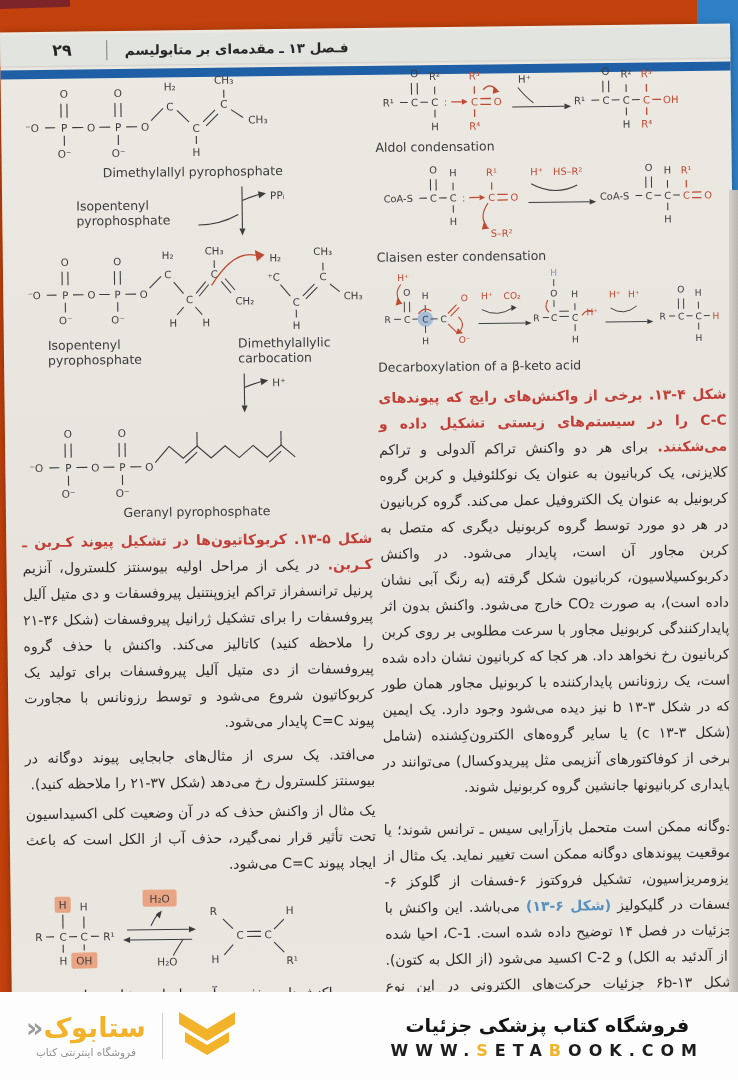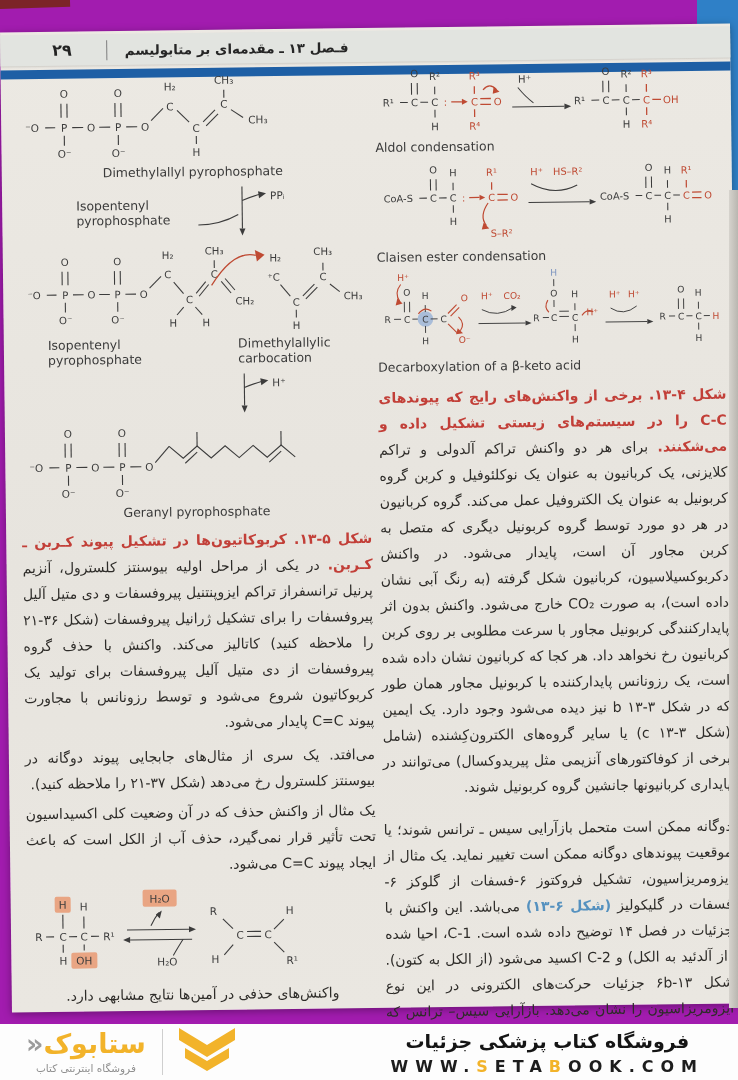--- a/index.html
+++ b/index.html
@@ -1,17 +1,17 @@
 <!DOCTYPE html>
 <html><head>
 <meta charset="utf-8">
 <style>
   html,body{margin:0;padding:0;background:#444;}
   .frame{position:relative;width:738px;height:1080px;overflow:hidden;
-    background:#a21caf;font-family:"DejaVu Sans",sans-serif;}
+    background:#c2410c;font-family:"DejaVu Sans",sans-serif;}
   .corner-maroon{position:absolute;left:-8px;top:-4px;width:78px;height:12px;
     background:#7c2428;transform:rotate(-2deg);}
   .page{position:absolute;left:0;top:28px;right:8px;bottom:72px;
     background:linear-gradient(180deg,#ece9e3,#e7e4de 55%,#eae7e1);
     transform:rotate(-0.7deg);transform-origin:50% 0;
     box-shadow:0 2px 8px rgba(0,0,0,.35);}
   .edge-strip{position:absolute;right:0;top:190px;bottom:72px;width:9px;
     background:linear-gradient(90deg,#d6d3cd,#b9b6b0);}
   .top-stripe{position:absolute;right:0;top:0;width:41px;height:193px;background:#2f80c7;}
   
@@ -42,21 +42,21 @@
   .twolabels{display:flex;font-size:12.5px;color:#3a3a3a;margin:0 0 6px 0;}
   .twolabels span:first-child{margin-left:28px;}
   .twolabels span:last-child{margin-left:58px;}
   
   .fa{direction:rtl;font-size:14px;line-height:26px;color:#2e2c29;
     text-align:justify;text-align-last:right;}
   .seg-red{color:#c23f38;font-weight:bold;}
   .seg-blue{color:#5591bf;font-weight:bold;}
   .fa.note{margin-top:2px;text-align:center;text-align-last:center;}
   
-  .footer{position:absolute;left:0;right:0;bottom:0;height:56px;background:#fdfdfd;
+  .footer{position:absolute;left:0;right:0;bottom:0;height:88px;background:#fdfdfd;
     display:flex;align-items:center;padding:0 26px;box-sizing:border-box;z-index:6;gap:48px;}
   .logo-group{display:flex;align-items:center;}
   .wordmark{display:flex;flex-direction:column;align-items:center;direction:rtl;}
   .wordmark .mark{font-size:27px;font-weight:bold;line-height:28px;}
   .wordmark .tag{font-size:10.5px;color:#8f8f8f;margin-top:4px;}
   .seg-yellow{color:#f2b32a;}
   .seg-gray{color:#9b9b9b;}
   .logo-div{width:1px;height:46px;background:#cfcfcf;margin:0 16px;}
   .store-block{margin-left:auto;text-align:center;padding-right:8px;}
   .store-title{direction:rtl;font-size:19px;font-weight:bold;color:#151515;line-height:24px;}

